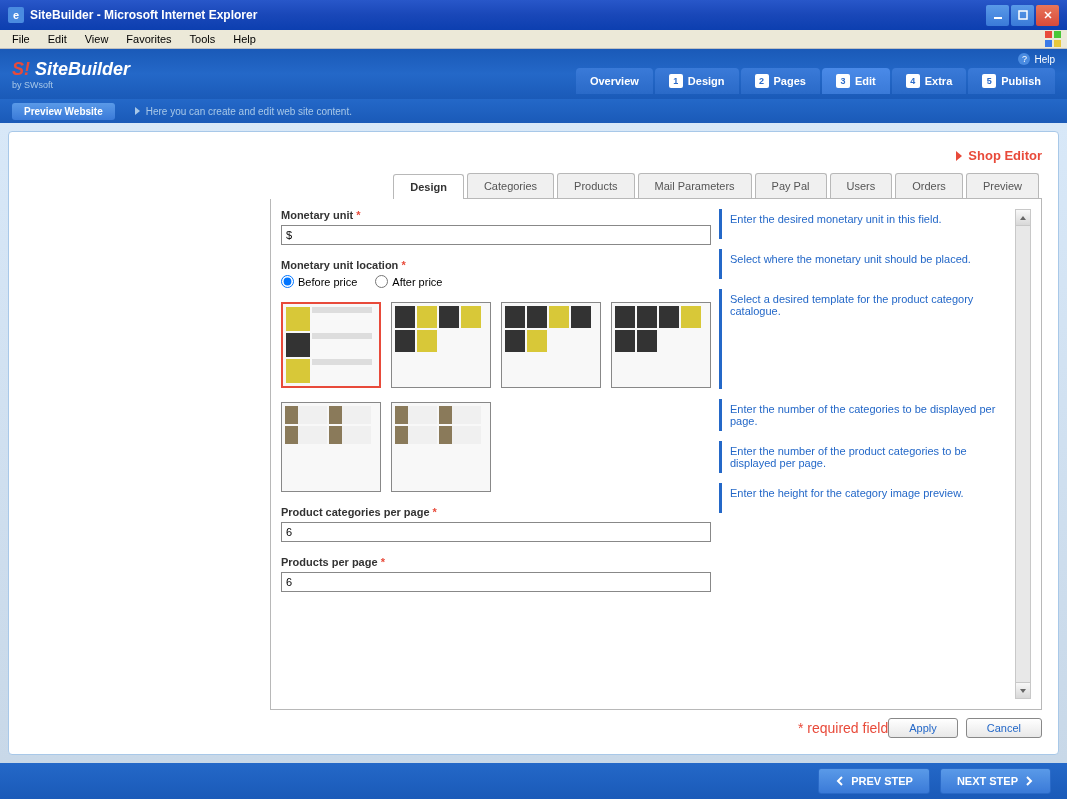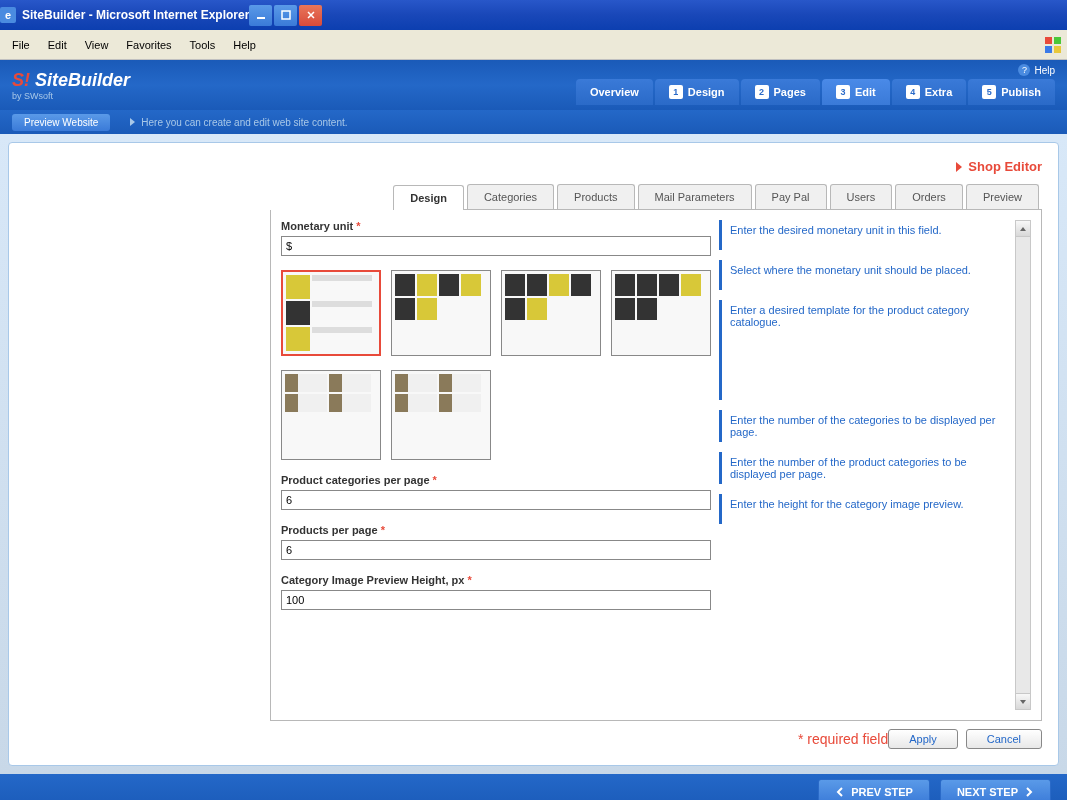--- a/index.html
+++ b/index.html
@@ -1,51 +1,51 @@
 <!DOCTYPE html>
 <html><head>
 <meta charset="utf-8">
 <style>
 * { margin: 0; padding: 0; box-sizing: border-box; font-family: Tahoma, Arial, sans-serif; }
 body { width: 1067px; height: 800px; background: #fff; overflow: hidden; }
 
 
-.titlebar { height: 30px; background: linear-gradient(to bottom, #2857c9 0%, #1947b8 50%, #0c3fb0 100%); display: flex; align-items: center; justify-content: flex-start; padding: 0 0; }
+.titlebar { height: 30px; background: linear-gradient(to bottom, #2857c9 0%, #1947b8 50%, #0c3fb0 100%); display: flex; align-items: center; justify-content: space-between; padding: 0 8px; }
 .titlebar-left { display: flex; align-items: center; gap: 6px; }
 .ie-icon { width: 16px; height: 16px; background: #4a8be0; border-radius: 2px; display: flex; align-items: center; justify-content: center; }
 .ie-icon::before { content: "e"; color: #fff; font-size: 11px; font-weight: bold; }
 .titlebar-text { color: #fff; font-size: 12px; font-weight: bold; }
 .titlebar-buttons { display: flex; gap: 2px; }
 .tb-btn { width: 23px; height: 21px; display: flex; align-items: center; justify-content: center; border-radius: 2px; cursor: pointer; }
 .tb-min, .tb-max { background: linear-gradient(to bottom, #5a9ae8, #3a7ad8); }
 .tb-close { background: linear-gradient(to bottom, #e8765a, #d84a3a); }
 .tb-btn svg { width: 12px; height: 12px; }
 
 
-.menubar { height: 30px; background: #ece9d8; display: flex; align-items: center; padding: 0 4px; justify-content: space-between; border-bottom: 1px solid #c0c0c0; }
+.menubar { height: 19px; background: #ece9d8; display: flex; align-items: center; padding: 0 4px; justify-content: space-between; border-bottom: 1px solid #c0c0c0; }
 .menubar-left { display: flex; gap: 2px; }
 .menu-item { font-size: 11px; padding: 3px 8px; cursor: pointer; }
 .win-flag { width: 20px; height: 20px; }
 
 
 .app-header { height: 50px; background: linear-gradient(to bottom, #1a5ab8 0%, #2468c8 50%, #1a5ab8 100%); display: flex; align-items: center; justify-content: space-between; padding: 0 12px; position: relative; }
 .logo-area { display: flex; flex-direction: column; }
 .logo-text { color: #fff; font-size: 18px; font-weight: bold; font-style: italic; }
 .logo-text .red { color: #e84a3a; }
 .logo-sub { color: #a8c8e8; font-size: 9px; }
 .help-link { position: absolute; top: 4px; right: 12px; color: #fff; font-size: 10px; display: flex; align-items: center; gap: 4px; }
 .help-icon { width: 12px; height: 12px; background: #4a8be0; border-radius: 50%; display: flex; align-items: center; justify-content: center; color: #fff; font-size: 9px; }
 .nav-tabs { display: flex; gap: 2px; margin-top: 14px; }
 .nav-tab { padding: 6px 14px; background: linear-gradient(to bottom, #3a7ad8, #2a6ac8); color: #fff; font-size: 11px; font-weight: bold; border-radius: 4px 4px 0 0; cursor: pointer; display: flex; align-items: center; gap: 5px; }
 .nav-tab.active { background: linear-gradient(to bottom, #4a8ae8, #3a7ad8); }
 .nav-num { width: 14px; height: 14px; background: #fff; color: #2a6ac8; font-size: 9px; border-radius: 2px; display: flex; align-items: center; justify-content: center; font-weight: bold; }
 
 
 .sub-header { height: 24px; background: linear-gradient(to bottom, #2468c8, #1a5ab8); display: flex; align-items: center; padding: 0 12px; gap: 20px; }
-.preview-btn { padding: 3px 12px; background: linear-gradient(to bottom, #5a9ae8, #3a7ad8); color: #fff; font-size: 10px; font-weight: normal; border-radius: 3px; cursor: pointer; }
+.preview-btn { padding: 3px 12px; background: linear-gradient(to bottom, #5a9ae8, #3a7ad8); color: #fff; font-size: 10px; font-weight: bold; border-radius: 3px; cursor: pointer; }
 .sub-desc { color: #a8c8e8; font-size: 10px; display: flex; align-items: center; gap: 6px; }
 .arrow-icon { width: 0; height: 0; border-left: 5px solid #a8c8e8; border-top: 4px solid transparent; border-bottom: 4px solid transparent; }
 
 
 .content-wrap { background: linear-gradient(to bottom, #d8e8f8, #c8d8e8); padding: 8px; height: 640px; }
 .content { background: #fff; border: 1px solid #a8c8e8; border-radius: 4px; padding: 16px; height: 100%; display: flex; flex-direction: column; align-items: flex-end; }
 .breadcrumb { display: flex; align-items: center; gap: 6px; margin-bottom: 10px; }
 .bc-arrow { width: 0; height: 0; border-left: 6px solid #e84a3a; border-top: 5px solid transparent; border-bottom: 5px solid transparent; }
 .bc-text { color: #e84a3a; font-size: 13px; font-weight: bold; }
 
@@ -202,20 +202,33 @@
         <div class="inner-tab">Preview</div>
       </div>
 
     <div class="form-area">
       <div class="form-left">
         <div class="field-group">
           <div class="field-label"><span>Monetary unit</span> <span class="req">*</span></div>
           <input class="field-input" value="$" style="">
         </div>
 
+        <div class="field-group">
+          <div class="field-label"><span>Monetary unit location</span> <span class="req">*</span></div>
+          <div class="radio-group">
+            <label class="radio-item">
+                <input type="radio" name="loc" checked="" style=""> 
+                <span>Before price</span>
+              </label>
+            <label class="radio-item">
+                <input type="radio" name="loc" style=""> 
+                <span>After price</span>
+              </label>
+          </div>
+        </div>
 
         <div class="template-row tr1">
           <div class="template-thumb t1 selected">
               <div class="thumb-item y"></div>
               <div style="width:60px;height:6px;background:#ddd"></div>
               <div class="thumb-item"></div>
               <div style="width:60px;height:6px;background:#ddd"></div>
               <div class="thumb-item y"></div>
               <div style="width:60px;height:6px;background:#ddd"></div>
             </div>
@@ -263,36 +276,32 @@
         <div class="field-group">
           <div class="field-label"><span>Product categories per page</span> <span class="req">*</span></div>
           <input class="field-input" value="6" style="">
         </div>
 
         <div class="field-group">
           <div class="field-label"><span>Products per page</span> <span class="req">*</span></div>
           <input class="field-input" value="6" style="">
         </div>
 
-        <div class="field-group">
-          <div class="field-label"><span>Category Image Preview Height, px</span> <span class="req">*</span></div>
-          <input class="field-input" value="100" style="">
-        </div>
       </div>
 
       <div class="form-right">
         <div style="padding-right:18px">
           <div class="help-row">
               <div class="help-row-text">Enter the desired monetary unit in this field.</div>
             </div>
           <div class="help-row">
               <div class="help-row-text">Select where the monetary unit should be placed.</div>
             </div>
           <div class="help-row hr-templates1">
-              <div class="help-row-text">Enter a desired template for the product category catalogue.</div>
+              <div class="help-row-text">Select a desired template for the product category catalogue.</div>
             </div>
           <div class="help-row">
               <div class="help-row-text">Enter the number of the categories to be displayed per page.</div>
             </div>
           <div class="help-row">
               <div class="help-row-text">Enter the number of the product categories to be displayed per page.</div>
             </div>
           <div class="help-row">
               <div class="help-row-text">Enter the height for the category image preview.</div>
             </div>

